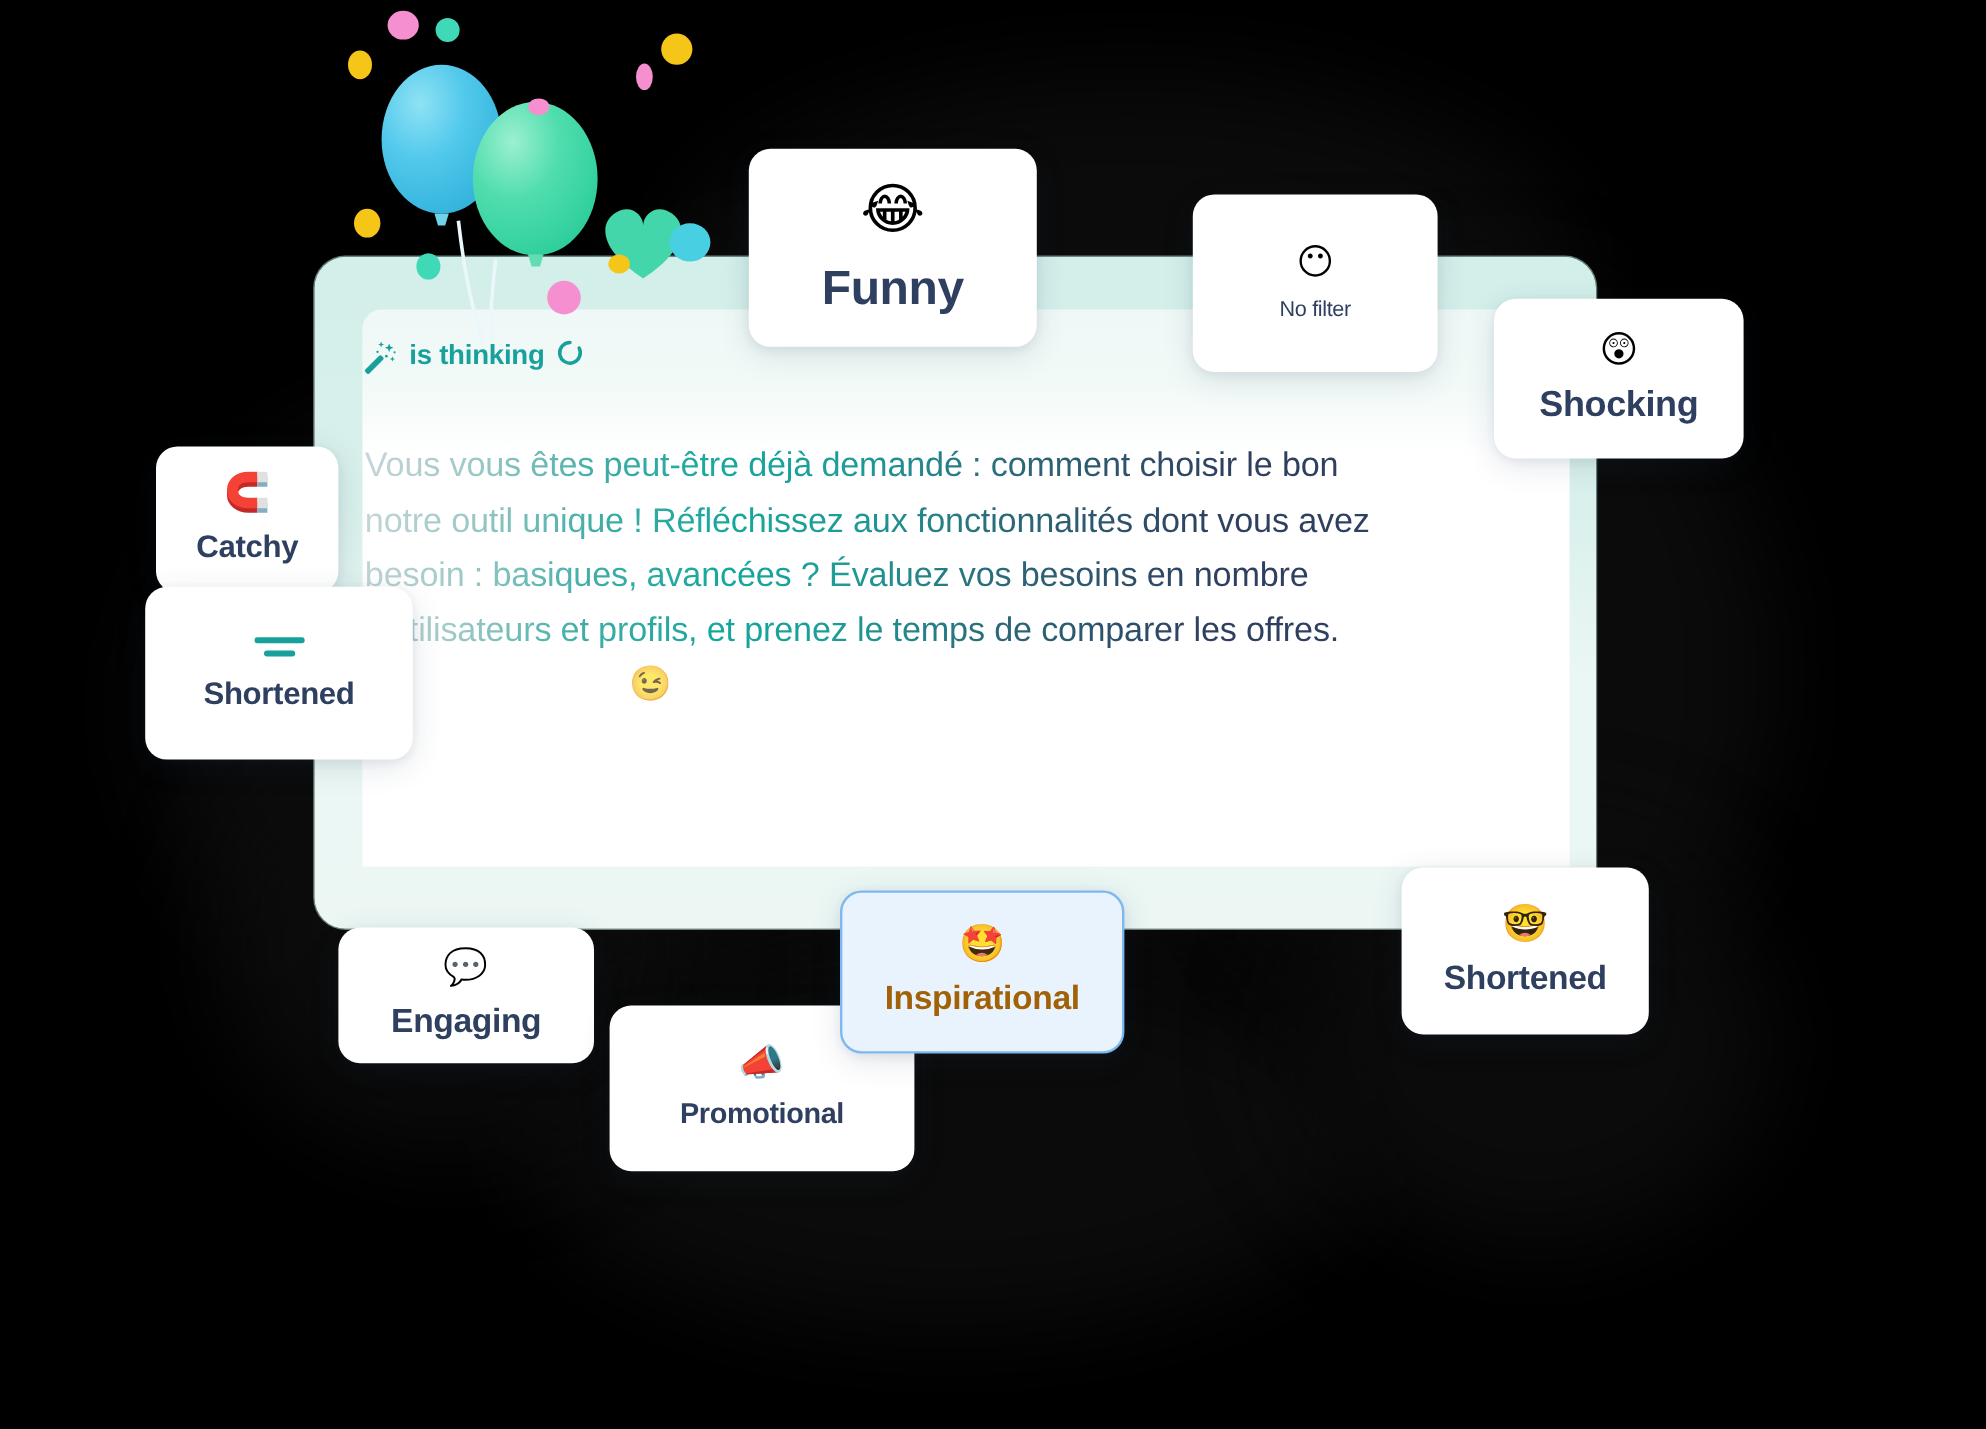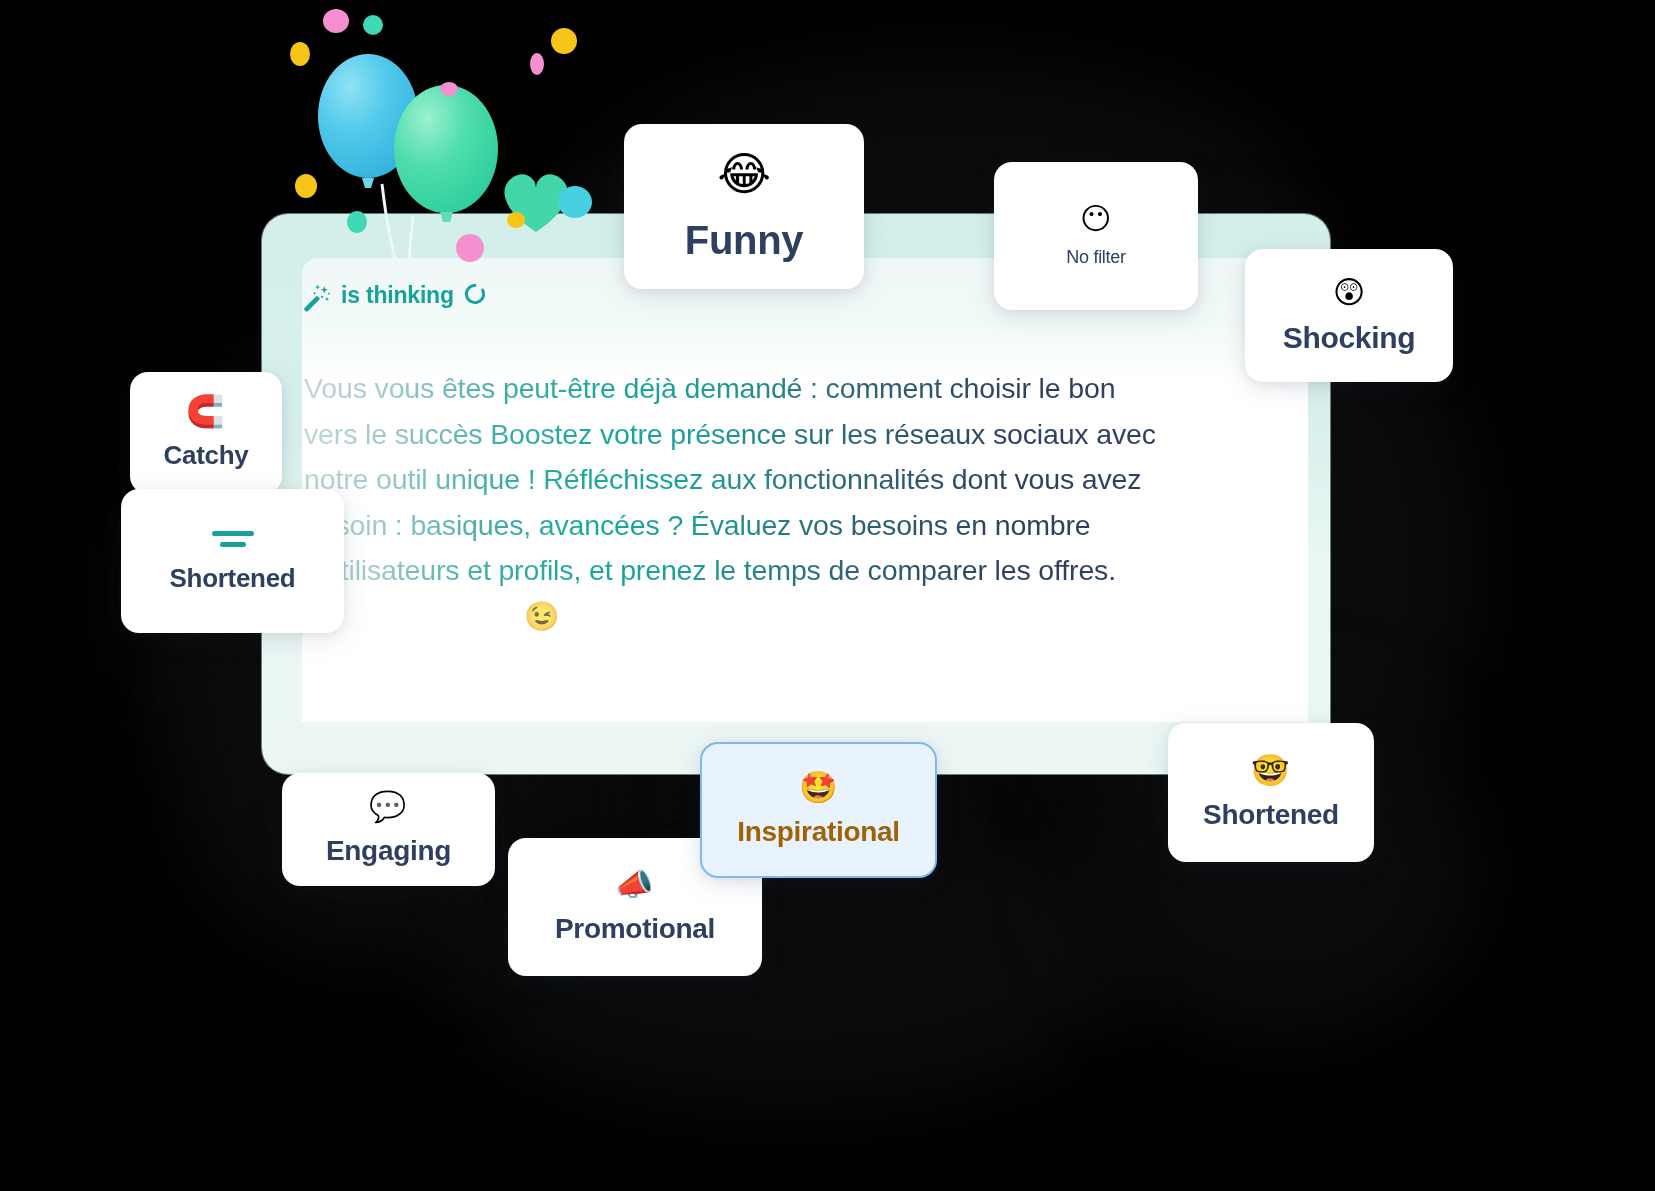--- a/index.html
+++ b/index.html
@@ -164,21 +164,21 @@
 
   .chip-shortened    { left: 121px;  top: 489px;  width: 223px;  height: 144px; }
   .chip-shortened .chip-label { font-size: 26px; }
 
   .chip-engaging     { left: 282px;  top: 773px;  width: 213px;  height: 113px; }
   .chip-engaging .chip-emoji { font-size: 30px; }
   .chip-engaging .chip-label { font-size: 28px; }
 
   .chip-promotional  { left: 508px;  top: 838px;  width: 254px;  height: 138px; }
   .chip-promotional .chip-emoji { font-size: 31px; }
-  .chip-promotional .chip-label { font-size: 28px; }
+  .chip-promotional .chip-label { font-size: 24px; }
 
   .chip-inspirational{ left: 700px;  top: 742px;  width: 237px;  height: 136px; }
   .chip-inspirational .chip-emoji { font-size: 31px; }
   .chip-inspirational .chip-label { font-size: 28px; }
 
   .chip-assertive    { left: 1168px; top: 723px;  width: 206px;  height: 139px; }
   .chip-assertive .chip-emoji { font-size: 31px; }
   .chip-assertive .chip-label { font-size: 28px; }
 
   .shorten-icon { width: 42px; height: 22px; display: block; }
@@ -220,21 +220,20 @@
         <span class="thinking-label">is thinking</span>
         <span>
           <svg class="spinner-icon" viewBox="0 0 24 24" aria-hidden="true">
             <path d="M12 3.4a8.6 8.6 0 1 0 7.6 4.6" fill="none" stroke="#17a09c" stroke-width="2.9" stroke-linecap="round"></path>
           </svg>
         </span>
       </div>
 
       <div class="gen-text">
         <span class="ln">Vous vous êtes peut-être déjà demandé : comment choisir le bon</span>
-        <span class="ln">vers le succès Boostez votre présence sur les réseaux sociaux avec</span>
         <span class="ln">notre outil unique ! Réfléchissez aux fonctionnalités dont vous avez</span>
         <span class="ln">besoin : basiques, avancées ? Évaluez vos besoins en nombre</span>
         <span class="ln">d'utilisateurs et profils, et prenez le temps de comparer les offres.</span>
         <span class="ln last"><span>avec vous </span><span class="emoji">😉</span></span>
       </div>
 
     </div>
   </div>
 
   <div class="decor">

